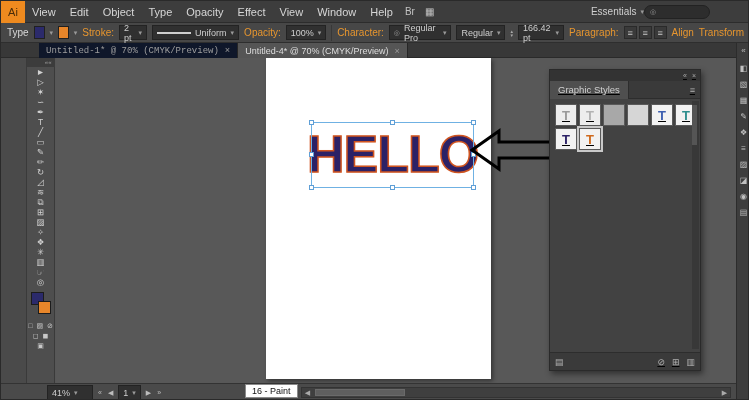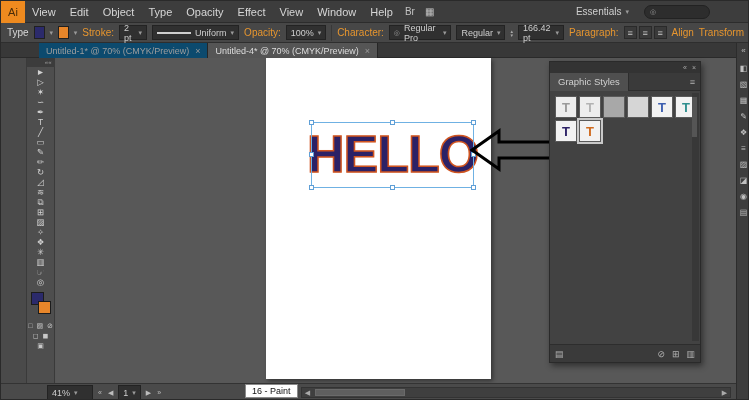--- a/index.html
+++ b/index.html
@@ -5,62 +5,62 @@
   * { box-sizing: border-box; margin: 0; padding: 0; }
   body { background:#222; font-family:"Liberation Sans", sans-serif; }
   #root { position:relative; width:749px; height:400px; overflow:hidden; background:#575757; border:1px solid #2a2a2a; }
   .abs { position:absolute; }
 
   
   .menubar { left:0; top:0; width:749px; height:22px; background:#3d3d3d; border-bottom:1px solid #2c2c2c; display:flex; align-items:center; }
   .logo { width:24px; height:22px; background:#ee8a1f; color:#4a2c08; font-weight:normal; font-size:11px; display:flex; align-items:center; justify-content:center; }
   .mi { padding:0 7px; font-size:11px; color:#d6d6d6; line-height:22px; cursor:default; }
   .mbicon { padding:0 5px; font-size:10px; color:#c2c2c2; }
-  .mb-right { margin-left:auto; display:flex; align-items:center; gap:15px; padding-right:40px; }
+  .mb-right { margin-left:auto; display:flex; align-items:center; gap:0; padding-right:40px; }
   .workspace { font-size:10px; color:#cfcfcf; display:flex; gap:4px; align-items:center; }
   .searchpill { width:66px; height:14px; background:#2d2d2d; border:1px solid #222; border-radius:7px; display:flex; align-items:center; padding:0 5px; gap:3px; }
   .searchpill input { width:44px; background:transparent; border:none; outline:none; color:#bbb; font-size:9px; }
   .caret { font-size:7px; color:#9a9a9a; }
 
   
   .controlbar { left:0; top:22px; width:749px; height:20px; background:#474747; border-bottom:1px solid #2e2e2e; display:flex; align-items:center; gap:5px; padding:0 6px; }
   .cb-label { font-size:10px; color:#d8d8d8; }
   .accent { font-size:10px; color:#e8962e; }
   .field { background:#303030; border:1px solid #232323; color:#cfcfcf; font-size:9px; height:15px; display:inline-flex; align-items:center; gap:4px; padding:0 4px; }
   .swatch { width:13px; height:13px; border:1px solid #202020; }
   .sep { width:1px; height:16px; background:#383838; }
   .profline { width:34px; height:2px; background:#cfcfcf; }
   .stepper { display:flex; flex-direction:column; font-size:5px; color:#aaa; line-height:4px; }
   .alignicons { display:flex; gap:2px; }
   .alico { font-size:9px; color:#c8c8c8; width:13px; height:13px; background:#3a3a3a; border:1px solid #2a2a2a; display:flex; align-items:center; justify-content:center; }
 
   
   .tabbar { left:0; top:42px; width:749px; height:15px; background:#383838; border-bottom:1px solid #2a2a2a; display:flex; padding-left:38px; }
   .tab { height:15px; font-size:9px; padding:0 7px; display:flex; align-items:center; gap:6px; border-right:1px solid #262626; }
-  .tab.inactive { background:#0c4a6e; color:#9d9d9d; }
+  .tab.inactive { background:#0f172a; color:#9d9d9d;font-family:Liberation Mono, monospace; }
   .tab.active { background:#555555; color:#dddddd; }
   .tabclose { font-size:9px; color:#999; }
 
   
   .leftdock { left:0; top:57px; width:26px; height:325px; background:#4a4a4a; border-right:1px solid #3a3a3a; }
   .toolbar { left:26px; top:57px; width:28px; height:325px; background:#4e4e4e; border-right:1px solid #3a3a3a; display:flex; flex-direction:column; align-items:center; }
   .tb-head { width:28px; height:9px; background:#3c3c3c; color:#9a9a9a; font-size:6px; text-align:right; padding-right:3px; line-height:9px; }
   .tool { width:26px; height:10px; display:flex; align-items:center; justify-content:center; font-size:8.5px; color:#d2d2d2; }
   .swatcharea { position:relative; width:26px; height:30px; margin-top:4px; }
   .mini { font-size:7px; color:#c8c8c8; padding:1px 2px; }
 
   
   .canvas { left:55px; top:57px; width:680px; height:325px; background:#585858; }
   .artboard { left:265px; top:57px; width:225px; height:321px; background:#ffffff; box-shadow:2px 2px 4px rgba(0,0,0,0.4); }
   .hello { left:308px; top:118px; width:167px; height:70px; display:flex; align-items:center; justify-content:center; font-size:52px; font-weight:bold; letter-spacing:-1px; color:#2c2166; -webkit-text-stroke:1.5px #cf5420; text-shadow:0 0 1px #cf5420; }
   .selbox { left:310px; top:121px; width:163px; height:66px; border:1px solid #6fb1e3; }
   .handle { position:absolute; width:5px; height:5px; background:#fff; border:1px solid #5f9fd6; }
 
   
-  .panel { left:548px; top:60px; width:152px; height:302px; background:#434343; border:1px solid #2a2a2a; box-shadow:2px 3px 6px rgba(0,0,0,0.45); z-index:5; }
+  .panel { left:548px; top:68px; width:152px; height:302px; background:#434343; border:1px solid #2a2a2a; box-shadow:2px 3px 6px rgba(0,0,0,0.45); z-index:5;text-decoration:underline; }
   .pn-titlebar { height:11px; background:#333333; display:flex; justify-content:flex-end; align-items:center; gap:5px; padding:0 4px; }
   .pn-tbicon { font-size:7px; color:#aaa; line-height:11px; }
   .pn-tabs { height:18px; background:#3a3a3a; display:flex; align-items:center; border-bottom:1px solid #2d2d2d; }
   .pn-tab { background:#4f4f4f; color:#d0d0d0; font-size:9.5px; height:18px; display:flex; align-items:center; padding:0 8px; border-right:1px solid #2d2d2d; }
   .pn-menu { margin-left:auto; color:#b5b5b5; font-size:9px; padding-right:5px; }
   .pn-content { position:relative; height:253px; background:#424242; padding:5px; }
   .stylegrid { display:flex; flex-wrap:wrap; gap:2px; width:142px; }
   .style { width:22px; height:22px; border:1px solid #5a5a5a; display:flex; align-items:center; justify-content:center; font-size:13px; font-weight:bold; }
   .style.selected { outline:2px solid #c9c9c9; }
   .pn-scroll { position:absolute; right:1px; top:2px; width:7px; height:248px; background:#383838; }

